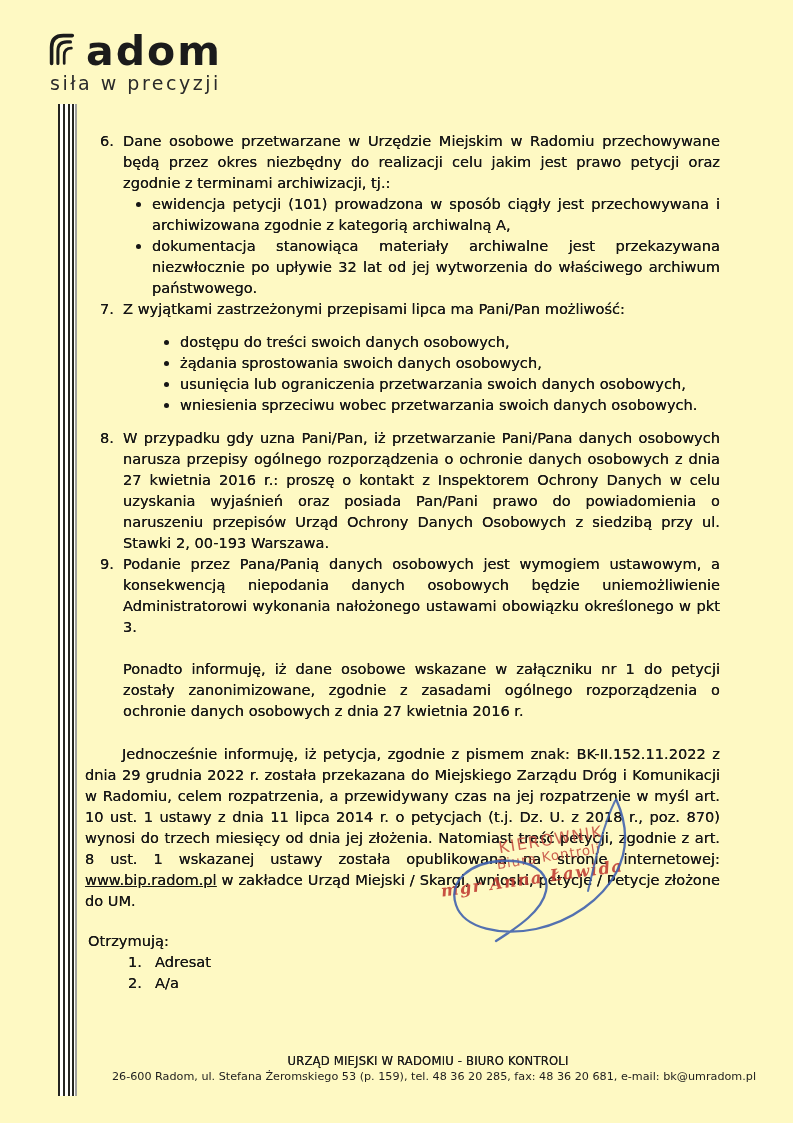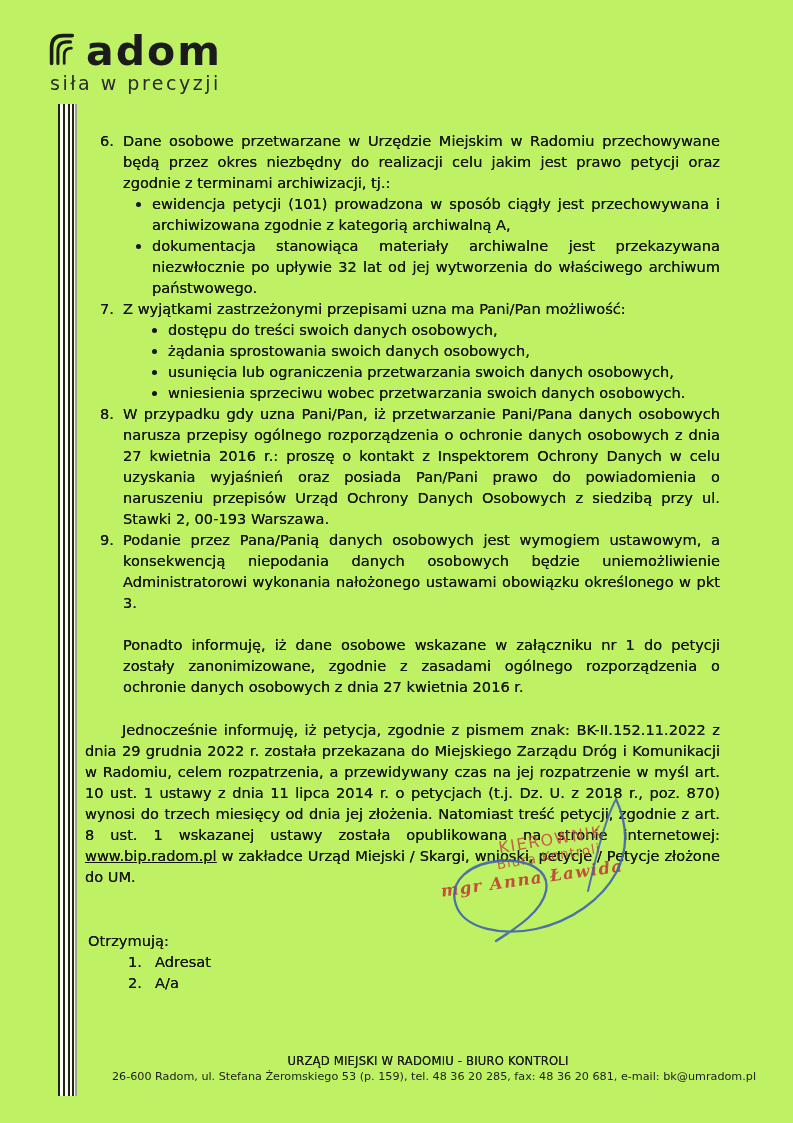--- a/index.html
+++ b/index.html
@@ -1,19 +1,19 @@
 <!DOCTYPE html>
 <html lang="pl"><head>
 <meta charset="utf-8">
 <style>
   html,body{margin:0;padding:0;background:#ffffff;}
   .page{
     position:relative;
     width:793px;height:1123px;
-    background:#bef264;
+    background:#fef9c3;
     overflow:hidden;
     font-family:"DejaVu Sans","Liberation Sans",sans-serif;
     color:#171717;
   }
 
   
   .logo{position:absolute;left:48px;top:32px;}
   .logo-brand{display:flex;align-items:flex-end;gap:2px;}
   .logo-r svg{display:block;}
   .logo-word{
@@ -40,21 +40,21 @@
   .content{
     position:absolute;left:100px;top:130px;width:620px;
     font-size:14.6px;line-height:21px;text-align:justify;
     color:#161616;
     text-shadow:0 0 .45px #161616;
   }
   .li-item{display:flex;align-items:flex-start;}
   .li-num{flex:0 0 23px;}
   .li-body{flex:1 1 auto;text-align:justify;}
   ul.b1{margin:0;padding-left:29px;list-style:disc;}
-  ul.b2{margin:0;padding-left:45px;list-style:disc;}
+  ul.b2{margin:12px;padding-left:45px;list-style:disc;}
   ul.b1 li,ul.b2 li{text-align:justify;}
   .para1{margin:21px 0 12px 23px;}
   .para2{margin:22px 0 0 -15px;width:635px;text-indent:37px;}
   .doc-link{color:#161616;text-decoration:underline;}
 
   
   .sig-area{position:absolute;left:420px;top:795px;width:290px;height:160px;}
   .stamp-l1{
     position:absolute;left:78px;top:35px;
     color:#c44a3e;font-size:16px;letter-spacing:1.5px;
@@ -117,21 +117,21 @@
         <ul class="b1">
           <li>ewidencja petycji (101) prowadzona w sposób ciągły jest przechowywana i archiwizowana zgodnie z kategorią archiwalną A,</li>
           <li>dokumentacja stanowiąca materiały archiwalne jest przekazywana niezwłocznie po upływie 32 lat od jej wytworzenia do właściwego archiwum państwowego.</li>
         </ul>
       </div>
     </div>
 
     <div class="li-item">
       <span class="li-num">7.</span>
       <div class="li-body">
-        <span>Z wyjątkami zastrzeżonymi przepisami uzna ma Pani/Pan możliwość:</span>
+        <span>Z wyjątkami zastrzeżonymi przepisami lipca ma Pani/Pan możliwość:</span>
         <ul class="b2">
           <li>dostępu do treści swoich danych osobowych,</li>
           <li>żądania sprostowania swoich danych osobowych,</li>
           <li>usunięcia lub ograniczenia przetwarzania swoich danych osobowych,</li>
           <li>wniesienia sprzeciwu wobec przetwarzania swoich danych osobowych.</li>
         </ul>
       </div>
     </div>
 
     <div class="li-item">

